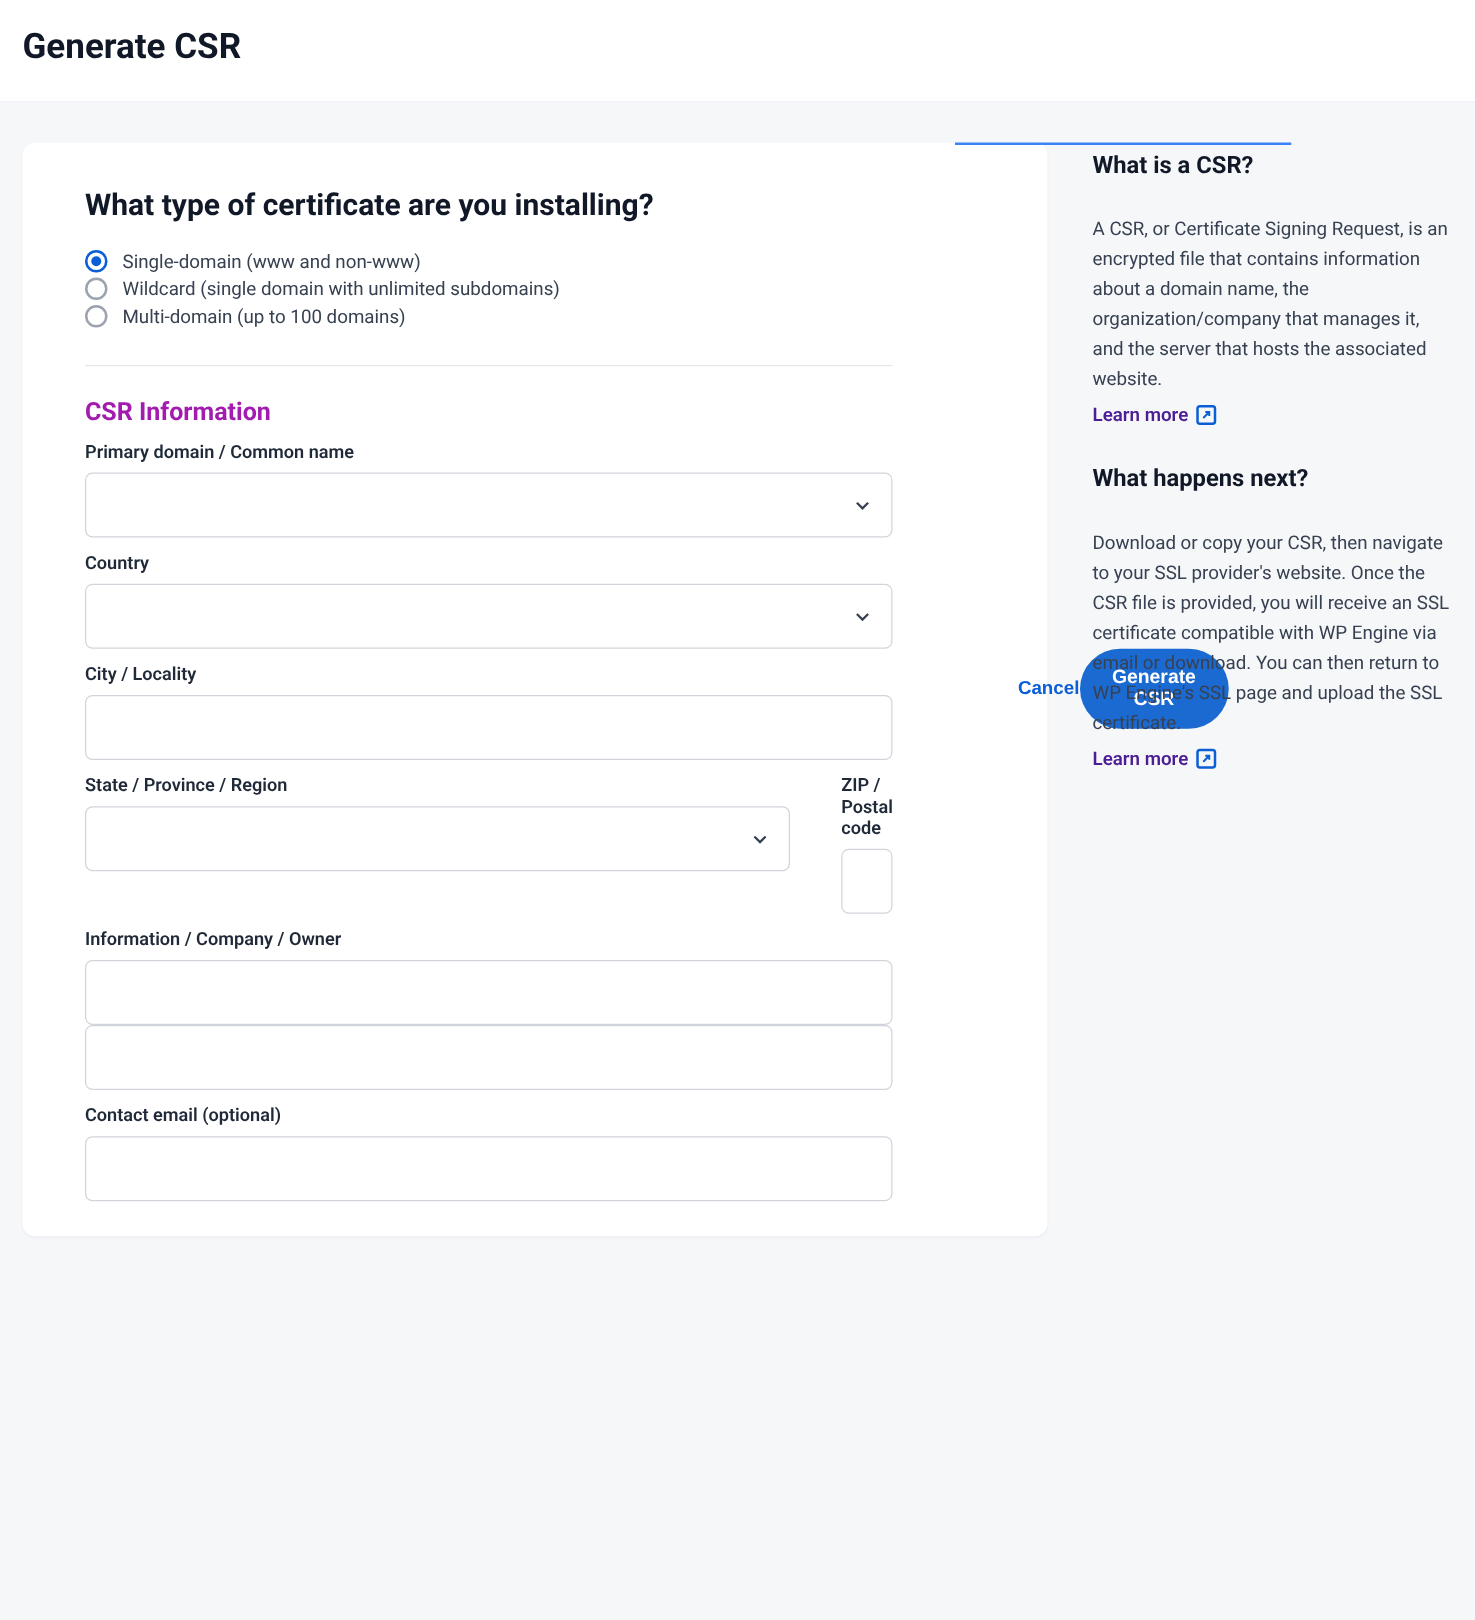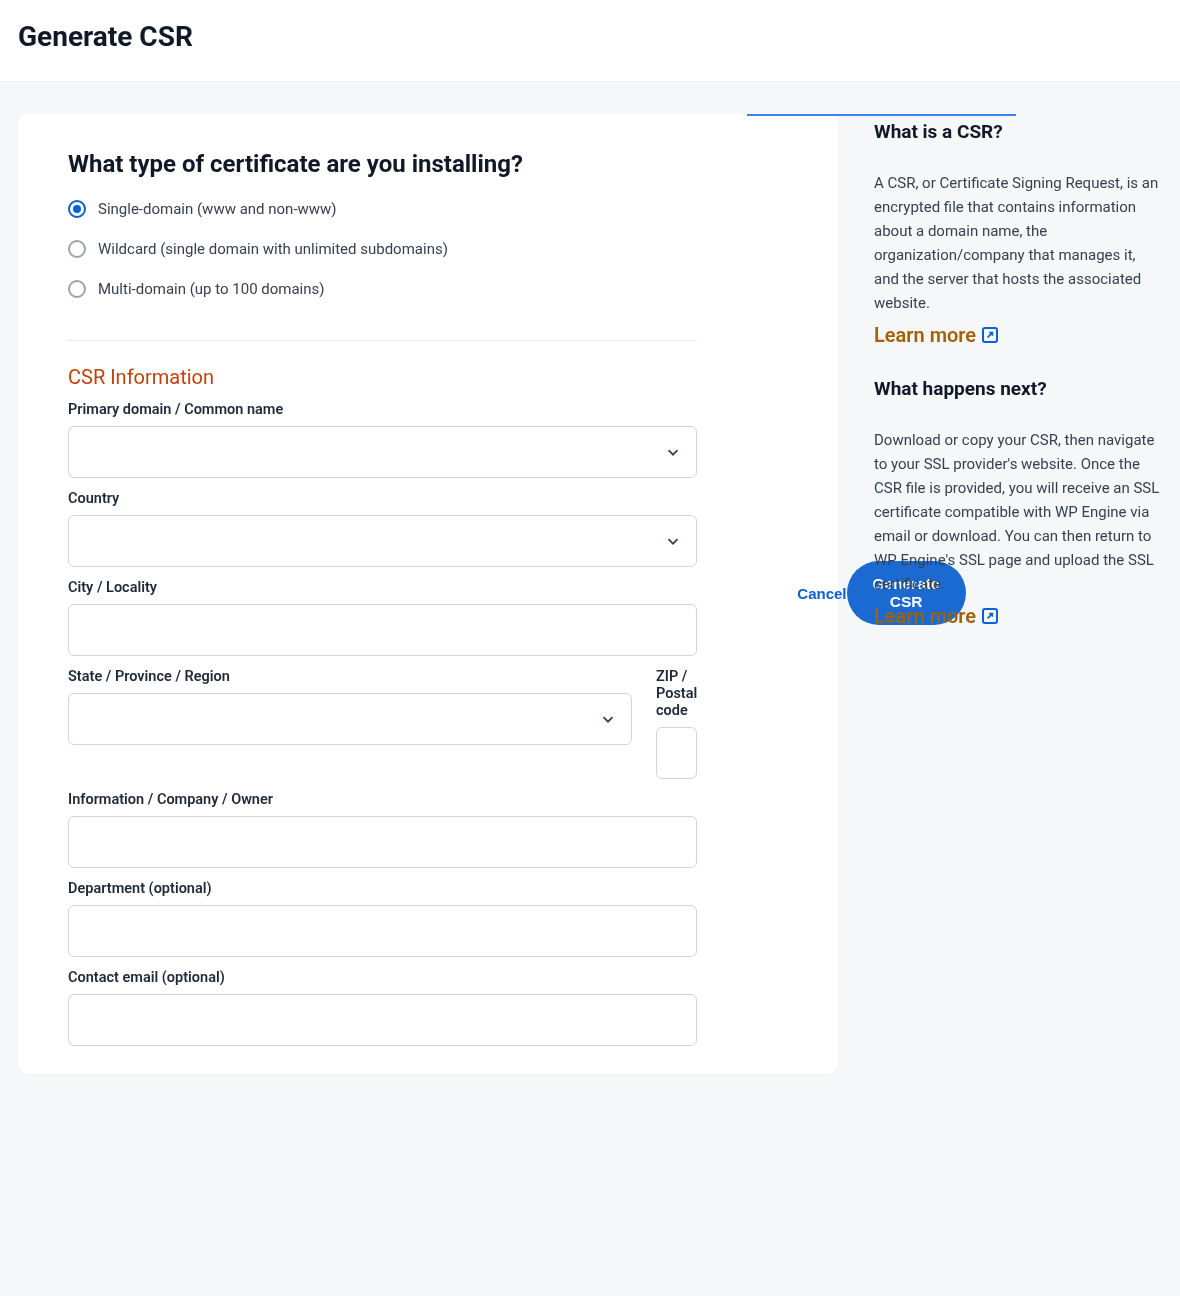--- a/index.html
+++ b/index.html
@@ -38,22 +38,22 @@
   }
   .q-title {
     font-size: 24px;
     font-weight: 700;
     color: #111827;
     margin-bottom: 22px;
   }
   .radio-group {
     display: flex;
     flex-direction: column;
-    gap: 22px;
-    padding-bottom: 42px;
+    gap: 4px;
+    padding-bottom: 30px;
     border-bottom: 1px solid #e5e7eb;
   }
   .radio-row {
     display: flex;
     align-items: center;
     gap: 12px;
     cursor: pointer;
   }
   .radio {
     width: 18px; height: 18px;
@@ -71,24 +71,24 @@
     width: 8px; height: 8px;
     background: #0a5fd6;
     border-radius: 50%;
   }
   .radio-label {
     font-size: 15px;
     color: #374151;
   }
   .section-title {
     font-size: 20px;
-    font-weight: 400;
+    font-weight: 700;
     margin-top: 24px;
     margin-bottom: 12px;
-    color: #c2410c;
+    color: #a21caf;
   }
   .field-label {
     font-size: 14.5px;
     font-weight: 600;
     color: #1f2937;
     margin-top: 12px;
     margin-bottom: 8px;
   }
   .input, .select {
     width: 100%;
@@ -106,21 +106,21 @@
     align-items: center;
     justify-content: space-between;
     cursor: pointer;
   }
   .chevron {
     width: 18px; height: 18px;
     flex-shrink: 0;
   }
   .row-2 {
     display: flex;
-    gap: 24px;
+    gap: 41px;
   }
   .col-wide { flex: 0 0 564px; }
   .col-narrow { flex: 1; }
   .card-footer {
     border-top: 2px solid #3b82f6;
     padding: 24px 50px 28px;
     display: flex;
     align-items: center;
   }
   .link-btn {
@@ -155,22 +155,22 @@
   .side-text {
     font-size: 15px;
     line-height: 1.6;
     color: #374151;
     margin-top: 28px;
   }
   .learn-link {
     display: inline-flex;
     align-items: center;
     gap: 6px;
-    color: #a16207;
-    font-size: 20px;
+    color: #4c1d95;
+    font-size: 15px;
     font-weight: 600;
     text-decoration: none;
     margin-top: 8px;
     cursor: pointer;
     justify-content: center;
   }
   .ext-icon {
     width: 16px; height: 16px;
     border: 2px solid #0a5fd6;
     border-radius: 3px;
@@ -239,21 +239,20 @@
         </div>
         <div class="col-narrow">
           <div class="field-label">ZIP / Postal code</div>
           <input class="input" value="" style="">
         </div>
       </div>
 
       <div class="field-label">Information / Company / Owner</div>
       <input class="input" value="" style="">
 
-      <div class="field-label">Department (optional)</div>
       <input class="input" value="" style="">
 
       <div class="field-label">Contact email (optional)</div>
       <input class="input" value="" style="">
 
     </div>
     <div class="card-footer">
       <button class="link-btn">Cancel</button>
       <button class="primary-btn">Generate CSR</button>
     </div>

